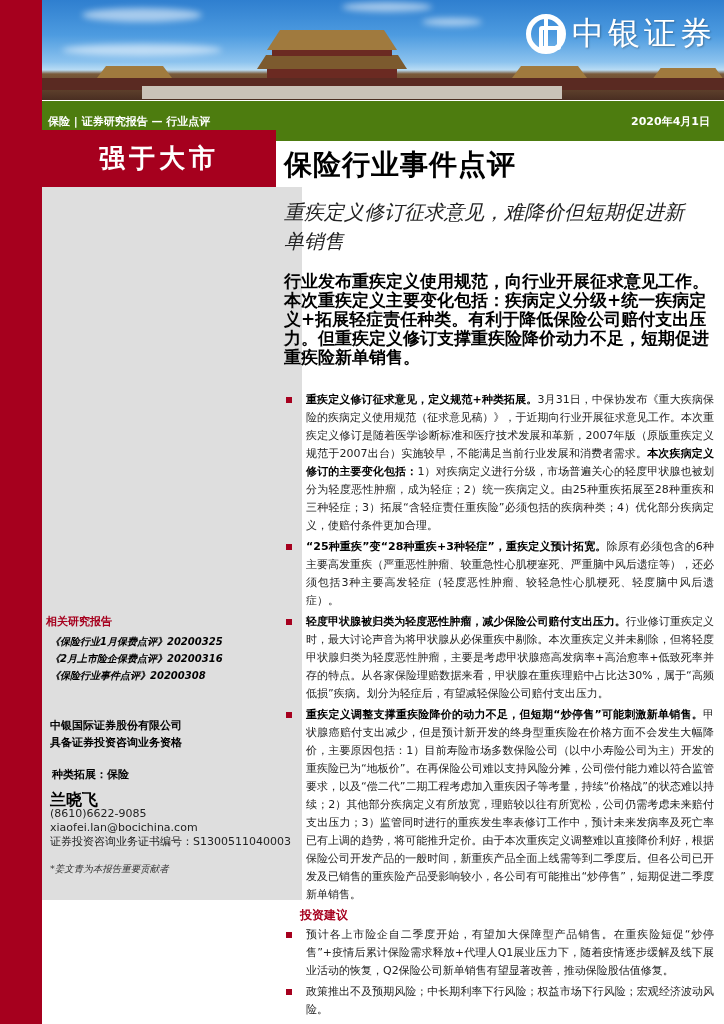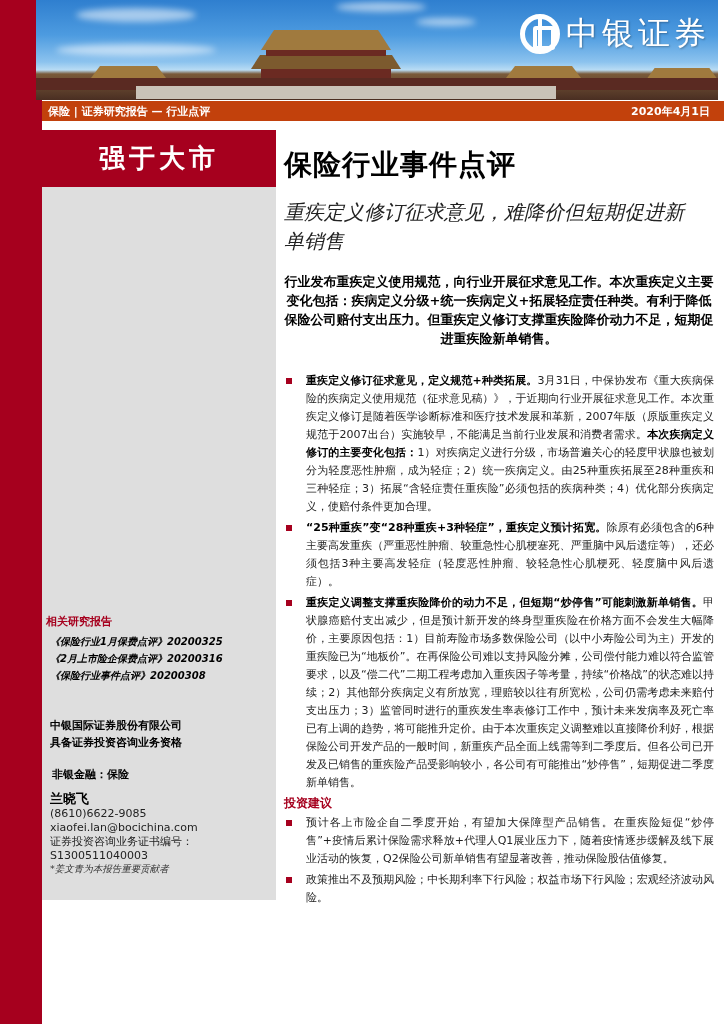--- a/index.html
+++ b/index.html
@@ -2,61 +2,61 @@
 <html><head>
 <meta charset="utf-8">
 <style>
   * { box-sizing: border-box; margin: 0; padding: 0; }
   html, body { width: 724px; height: 1024px; background: #ffffff; overflow: hidden; }
   body { position: relative; font-family: "DejaVu Sans", "Liberation Sans", sans-serif; color: #000; }
 
   .left-bar { position: absolute; left: 0; top: 0; width: 42px; height: 1024px; background: #a6001e; }
 
   
-  .banner { position: absolute; left: 36px; top: 0; width: 682px; height: 100px; overflow: hidden;
+  .banner { position: absolute; left: 42px; top: 0; width: 682px; height: 100px; overflow: hidden;
     background: linear-gradient(180deg, #2f7fcf 0%, #4d9be0 35%, #8cc3ee 62%, #b9dcf4 70%, #7a5a3a 74%, #4a2e22 100%); }
   .cloud { position: absolute; background: rgba(255,255,255,0.55); border-radius: 50%; filter: blur(3px); }
   .roof { position: absolute; background: #a07a3e; }
   .roof.dark { background: #7c5a2e; }
   .wall { position: absolute; background: #6b2a22; }
   .stair { position: absolute; background: #c9c3b8; }
   .logo { position: absolute; right: 8px; top: 12px; display: flex; align-items: center; gap: 6px; }
   .logo-mark { width: 40px; height: 40px; border-radius: 50%; border: 5px solid #fff; position: relative; }
   .logo-mark::before { content: ""; position: absolute; left: 8px; top: 7px; width: 14px; height: 16px; border: 4px solid #fff; border-radius: 3px; }
   .logo-mark::after { content: ""; position: absolute; left: 13px; top: -2px; width: 4px; height: 34px; background: #fff; }
   .logo-text { color: #fff; font-family: "DejaVu Serif", serif; font-size: 32px; letter-spacing: 4px; text-shadow: 1px 1px 2px rgba(0,0,0,0.3); }
 
   
-  .header-bar { position: absolute; left: 42px; top: 101px; width: 682px; height: 20px; background: #c2410c;
+  .header-bar { position: absolute; left: 42px; top: 101px; width: 682px; height: 40px; background: #4d7c0f;
     display: flex; align-items: center; justify-content: space-between; padding: 0 14px 0 6px; color: #fff; font-size: 11px; font-weight: bold; }
 
   
   .rating { position: absolute; left: 42px; top: 130px; width: 234px; height: 57px; background: #a6001e; color: #fff;
     font-family: Liberation Mono, monospace; font-size: 26px; font-weight: bold; display: flex; align-items: center; justify-content: center; letter-spacing: 4px; }
 
   
-  .side { position: absolute; left: 42px; top: 187px; width: 234px; height: 713px; background: #dedede; padding-left: 4px; }
+  .side { position: absolute; left: 42px; top: 187px; width: 260px; height: 713px; background: #dedede; padding-left: 4px; }
   .side-section-title { position: absolute; left: 4px; top: 427px; color: #a6001e; font-size: 11px; font-weight: bold; }
   .related { position: absolute; left: 8px; top: 446px; font-size: 10px; font-weight: bold; line-height: 17px; font-style: italic; }
   .company { position: absolute; left: 8px; top: 530px; font-size: 11px; font-weight: bold; line-height: 17px; }
   .sector { position: absolute; left: 10px; top: 580px; font-size: 11px; font-weight: bold; }
-  .analyst { position: absolute; left: 8px; top: 603px; font-size: 13px; font-weight: bold; text-align: right; }
+  .analyst { position: absolute; left: 8px; top: 603px; font-size: 16px; font-weight: bold; text-align: right; }
   .analyst-info { position: absolute; left: 8px; top: 620px; font-size: 11px; line-height: 14px; color: #222; }
   .note { position: absolute; left: 8px; top: 676px; font-size: 9.5px; font-style: italic; color: #333; }
 
   
   .main { position: absolute; left: 284px; top: 130px; width: 430px; }
   .title { font-size: 28px; font-weight: bold; font-family: Liberation Mono, monospace; margin-top: 16px; letter-spacing: 1px; }
   .subtitle { margin-top: 14px; font-size: 20px; font-style: italic; font-family: "DejaVu Serif", serif; line-height: 29px; color: #222; width: 400px; }
-  .summary { margin-top: 16px; font-size: 13px; font-weight: bold; line-height: 19px; text-align: center; }
+  .summary { margin-top: 16px; font-size: 17px; font-weight: bold; line-height: 19px; }
   .bullets { margin-top: 24px; }
   .bullet { position: relative; padding-left: 22px; font-size: 11px; line-height: 18px; margin-bottom: 3px; color: #222; text-align: justify; }
   .bullet .sq { position: absolute; left: 2px; top: 6px; width: 6px; height: 6px; background: #a6001e; }
   .bullet b { color: #000; }
-  .sec-title { color: #a6001e; font-size: 12px; font-weight: bold; margin: 2px 0 2px 0; }
+  .sec-title { color: #a6001e; font-size: 12px; font-weight: bold; margin: 2px 0 2px 16px; }
 </style>
 </head>
 <body>
 
 <div class="left-bar"></div>
 
 <div class="banner">
   <div class="cloud" style="left:40px;top:8px;width:120px;height:14px;"></div>
   <div class="cloud" style="left:300px;top:2px;width:90px;height:10px;"></div>
   <div class="cloud" style="left:380px;top:18px;width:60px;height:8px;"></div>
@@ -87,21 +87,21 @@
   <div class="side-section-title">相关研究报告</div>
   <div class="related">
     <div>《保险行业1月保费点评》20200325</div>
     <div>《2月上市险企保费点评》20200316</div>
     <div>《保险行业事件点评》20200308</div>
   </div>
   <div class="company">
     <div>中银国际证券股份有限公司</div>
     <div>具备证券投资咨询业务资格</div>
   </div>
-  <div class="sector">非银金融：保险</div>
+  <div class="sector">种类拓展：保险</div>
   <div class="analyst">兰晓飞</div>
   <div class="analyst-info">
     <div>(8610)6622-9085</div>
     <div>xiaofei.lan@bocichina.com</div>
     <div>证券投资咨询业务证书编号：S1300511040003</div>
   </div>
   <div class="note">*姜文青为本报告重要贡献者</div>
 </div>
 
 <div class="main">
@@ -113,20 +113,24 @@
     <div class="bullet">
       <span class="sq"></span>
       <b>重疾定义修订征求意见，定义规范+种类拓展。</b><span>3月31日，中保协发布《重大疾病保险的疾病定义使用规范（征求意见稿）》，于近期向行业开展征求意见工作。本次重疾定义修订是随着医学诊断标准和医疗技术发展和革新，2007年版（原版重疾定义规范于2007出台）实施较早，不能满足当前行业发展和消费者需求。</span><b>本次疾病定义修订的主要变化包括：</b><span>1）对疾病定义进行分级，市场普遍关心的轻度甲状腺也被划分为轻度恶性肿瘤，成为轻症；2）统一疾病定义。由25种重疾拓展至28种重疾和三种轻症；3）拓展“含轻症责任重疾险”必须包括的疾病种类；4）优化部分疾病定义，使赔付条件更加合理。</span>
     </div>
     <div class="bullet">
       <span class="sq"></span>
       <b>“25种重疾”变“28种重疾+3种轻症”，重疾定义预计拓宽。</b><span>除原有必须包含的6种主要高发重疾（严重恶性肿瘤、较重急性心肌梗塞死、严重脑中风后遗症等），还必须包括3种主要高发轻症（轻度恶性肿瘤、较轻急性心肌梗死、轻度脑中风后遗症）。</span>
     </div>
     <div class="bullet">
       <span class="sq"></span>
+      <b>轻度甲状腺被归类为轻度恶性肿瘤，减少保险公司赔付支出压力。</b><span>行业修订重疾定义时，最大讨论声音为将甲状腺从必保重疾中剔除。本次重疾定义并未剔除，但将轻度甲状腺归类为轻度恶性肿瘤，主要是考虑甲状腺癌高发病率+高治愈率+低致死率并存的特点。从各家保险理赔数据来看，甲状腺在重疾理赔中占比达30%，属于“高频低损”疾病。划分为轻症后，有望减轻保险公司赔付支出压力。</span>
+    </div>
+    <div class="bullet">
+      <span class="sq"></span>
       <b>重疾定义调整支撑重疾险降价的动力不足，但短期“炒停售”可能刺激新单销售。</b><span>甲状腺癌赔付支出减少，但是预计新开发的终身型重疾险在价格方面不会发生大幅降价，主要原因包括：1）目前寿险市场多数保险公司（以中小寿险公司为主）开发的重疾险已为“地板价”。在再保险公司难以支持风险分摊，公司偿付能力难以符合监管要求，以及“偿二代”二期工程考虑加入重疾因子等考量，持续“价格战”的状态难以持续；2）其他部分疾病定义有所放宽，理赔较以往有所宽松，公司仍需考虑未来赔付支出压力；3）监管同时进行的重疾发生率表修订工作中，预计未来发病率及死亡率已有上调的趋势，将可能推升定价。由于本次重疾定义调整难以直接降价利好，根据保险公司开发产品的一般时间，新重疾产品全面上线需等到二季度后。但各公司已开发及已销售的重疾险产品受影响较小，各公司有可能推出“炒停售”，短期促进二季度新单销售。</span>
     </div>
   </div>
 
   <div class="sec-title">投资建议</div>
   <div class="bullet">
     <span class="sq"></span>
     <span>预计各上市险企自二季度开始，有望加大保障型产品销售。在重疾险短促“炒停售”+疫情后累计保险需求释放+代理人Q1展业压力下，随着疫情逐步缓解及线下展业活动的恢复，Q2保险公司新单销售有望显著改善，推动保险股估值修复。</span>
   </div>
 

